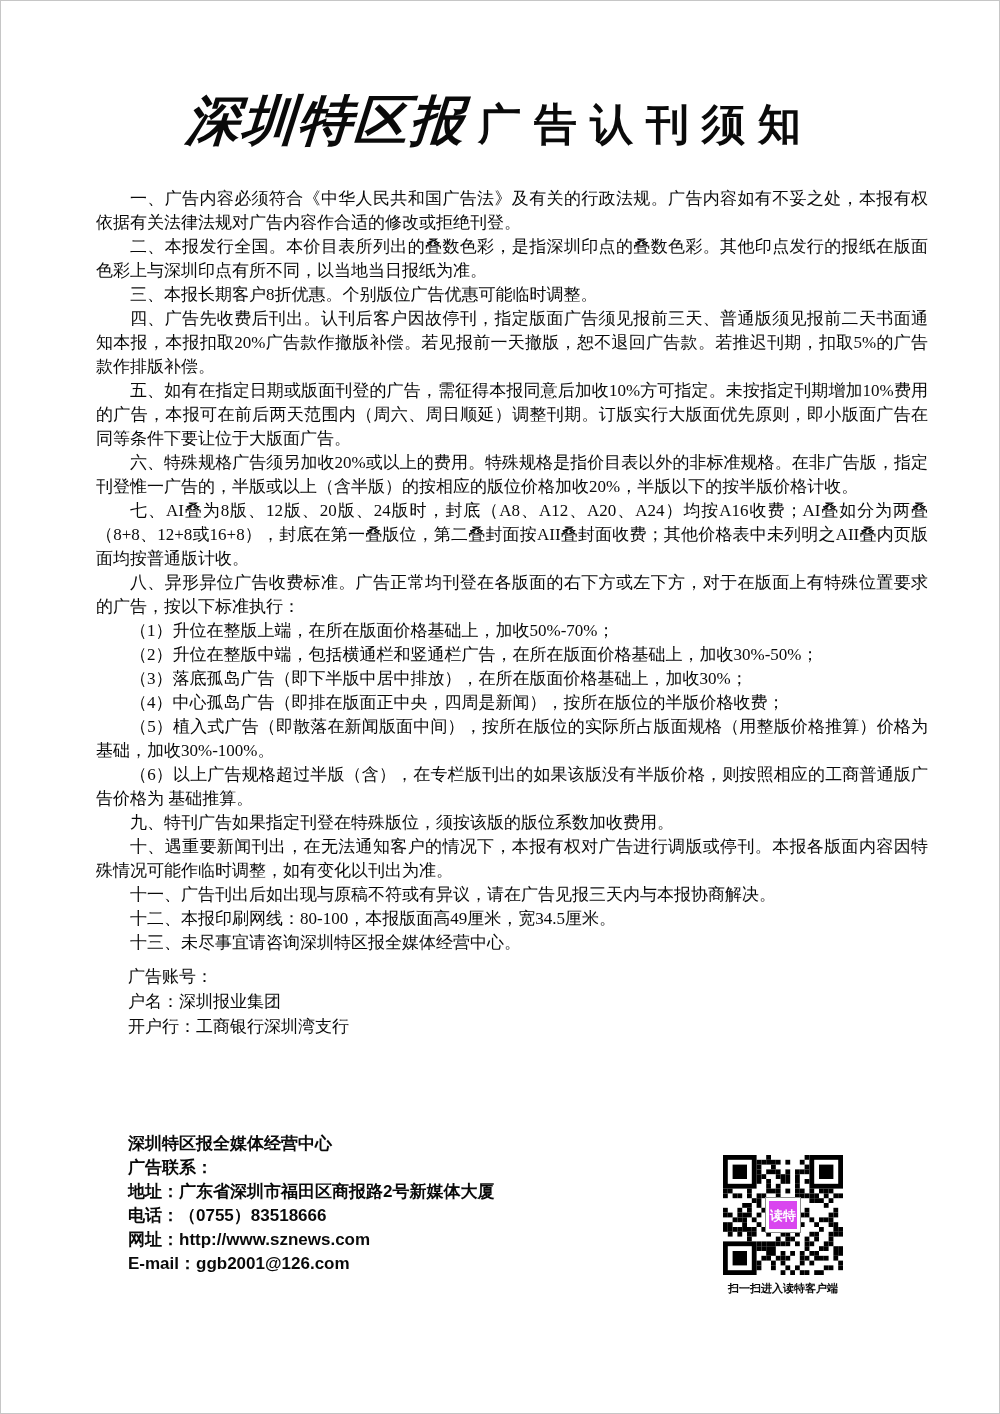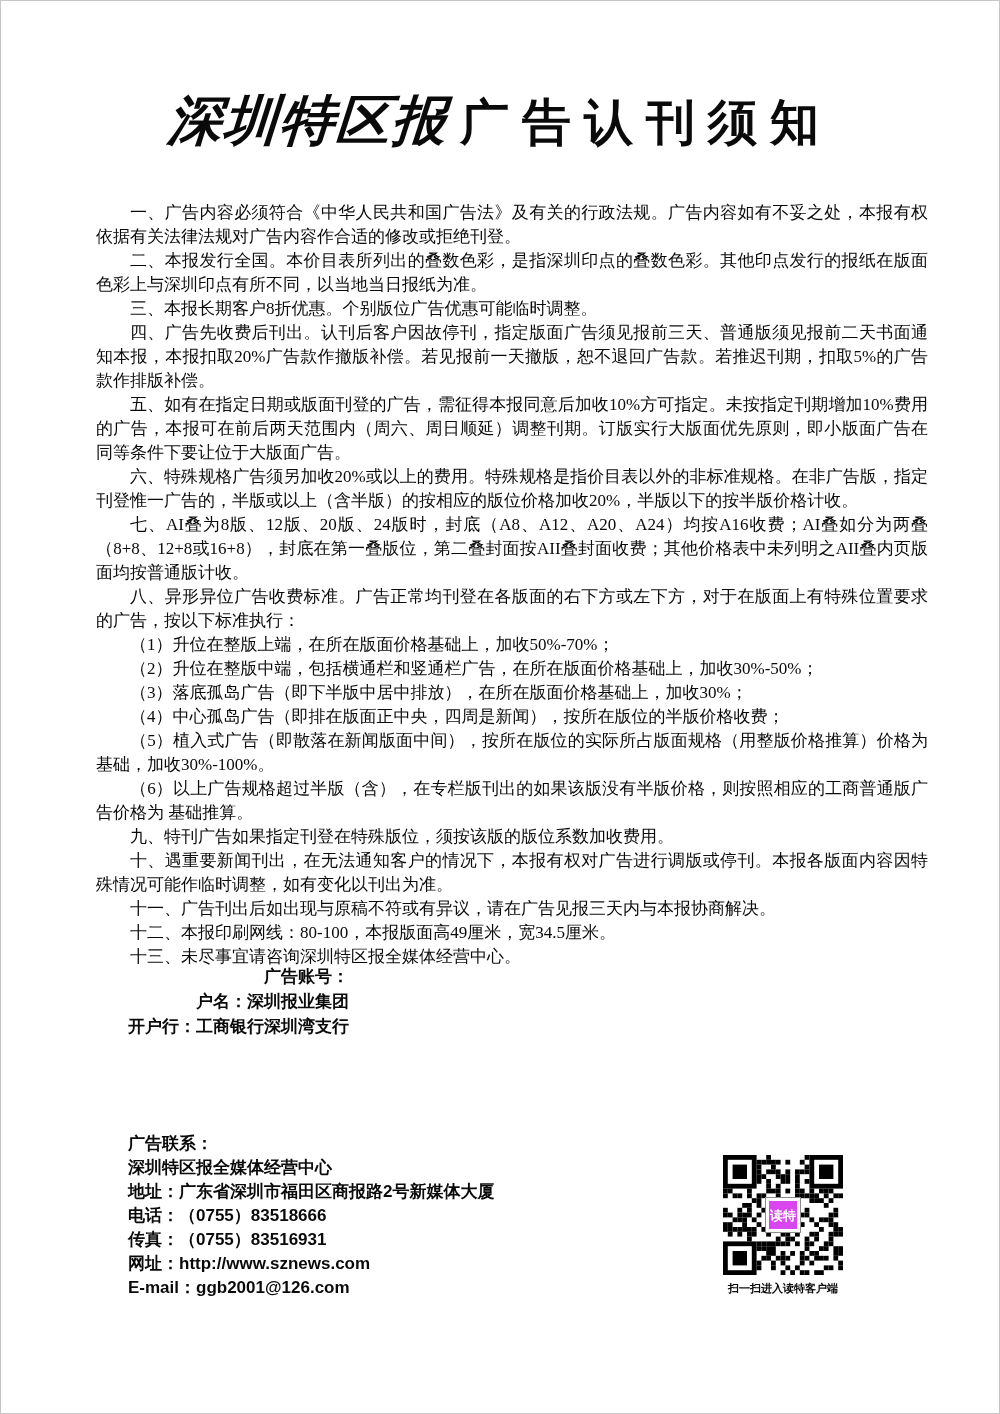--- a/index.html
+++ b/index.html
@@ -31,52 +31,51 @@
     font-style: italic;
     font-size: 54px;
     letter-spacing: 2px;
     transform: skewX(-4deg);
     display: inline-block;
     vertical-align: baseline;
   }
   .title .subject {
     font-family: "Liberation Serif", "DejaVu Serif", serif;
     font-weight: 900;
-    font-size: 49px;
+    font-size: 43px;
     letter-spacing: 13px;
     margin-left: 12px;
     display: inline-block;
     vertical-align: baseline;
   }
 
   
   .terms {
     position: absolute;
-    top: 200px;
+    top: 186px;
     left: 95px;
     width: 832px;
     font-size: 17px;
     line-height: 24px;
     text-align: justify;
   }
   .terms p {
     margin: 0;
     text-indent: 2em;
   }
 
   
   .account {
     position: absolute;
     top: 963px;
     left: 127px;
     font-family: "Liberation Sans", "DejaVu Sans", sans-serif;
-    font-weight: bold;
+    font-weight: normal;
     font-size: 17px;
     line-height: 25px;
-    text-align: right;
   }
 
   
   .contact {
     position: absolute;
     top: 1131px;
     left: 127px;
     font-family: "Liberation Sans", "DejaVu Sans", sans-serif;
     font-weight: bold;
     font-size: 17px;
@@ -155,25 +154,24 @@
     <p>十三、未尽事宜请咨询深圳特区报全媒体经营中心。</p>
   </div>
 
   <div class="account">
     <div>广告账号：</div>
     <div>户名：深圳报业集团</div>
     <div>开户行：工商银行深圳湾支行</div>
   </div>
 
   <div class="contact">
+    <div>深圳特区报全媒体经营中心</div>
     <div>广告联系：</div>
-    <div>深圳特区报全媒体经营中心</div>
     <div>地址：广东省深圳市福田区商报路2号新媒体大厦</div>
     <div>电话：（0755）83518666</div>
-    <div>传真：（0755）83516931</div>
     <div>网址：http://www.sznews.com</div>
     <div>E-mail：ggb2001@126.com</div>
   </div>
 
   <div class="qr">
     <svg id="qr-svg" width="120" height="120" viewBox="0 0 120 120">
         <rect x="43.2" y="0.0" width="4.8" height="4.8" fill="#000"></rect>
         <rect x="81.6" y="0.0" width="4.8" height="4.8" fill="#000"></rect>
         <rect x="33.6" y="4.8" width="4.8" height="4.8" fill="#000"></rect>
         <rect x="38.4" y="4.8" width="4.8" height="4.8" fill="#000"></rect>

